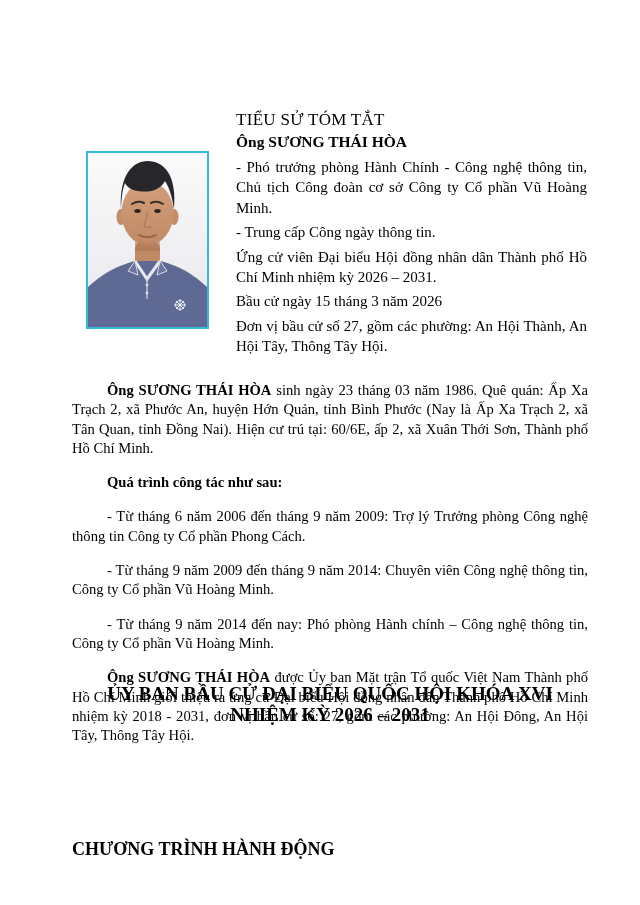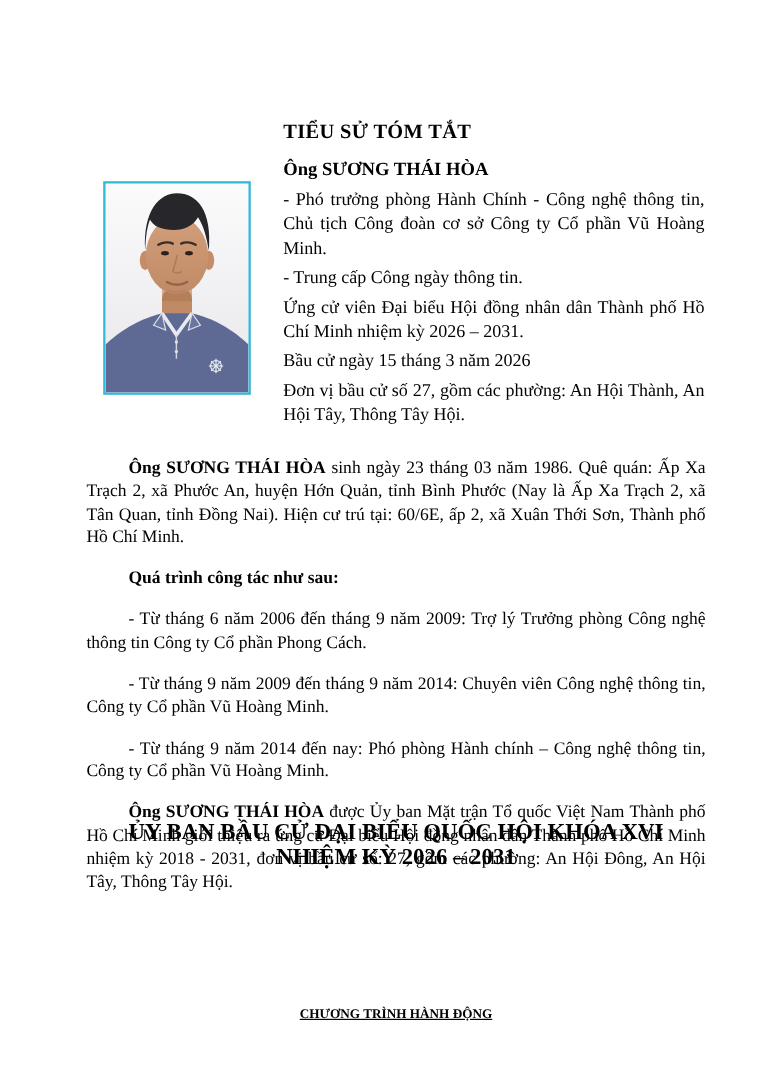--- a/index.html
+++ b/index.html
@@ -5,22 +5,22 @@
   html,body{margin:0;padding:0;background:#ffffff;}
   #page{
     position:relative;
     width:640px;height:905px;
     background:#ffffff;
     font-family:"Liberation Serif","DejaVu Serif",serif;
     color:#000000;
     overflow:hidden;
   }
   .doc-title{
-    position:absolute;left:236px;top:100px;
-    font-size:17px;font-weight:bold;letter-spacing:.3px;
+    position:absolute;left:236px;top:110px;
+    font-size:17px;font-weight:normal;letter-spacing:.3px;
     white-space:nowrap;
   }
   .name-heading{
     position:absolute;left:236px;top:133px;
     font-size:15.5px;font-weight:bold;
     white-space:nowrap;
   }
   .photo-frame{
     position:absolute;left:86px;top:151px;
     width:119px;height:174px;
@@ -39,21 +39,21 @@
     font-size:14.6px;line-height:19.3px;text-align:justify;
   }
   .body-col p{margin:15px 0 4px 0;text-indent:35px;}
   .bold{font-weight:bold;}
   .committee{
     position:absolute;left:72px;top:684px;width:516px;
     text-align:center;font-weight:bold;font-size:19px;line-height:20.6px;
   }
   .footer-heading{
     position:absolute;left:72px;top:839px;width:516px;
-    text-align:center;font-weight:bold;font-size:11px;text-decoration:underline;
+    text-align:left;font-weight:bold;font-size:18px;
   }
 </style>
 </head>
 <body>
 
 <div id="page">
 
   <div class="doc-title">TIỂU SỬ TÓM TẮT</div>
 
   <div class="name-heading">Ông SƯƠNG THÁI HÒA</div>

